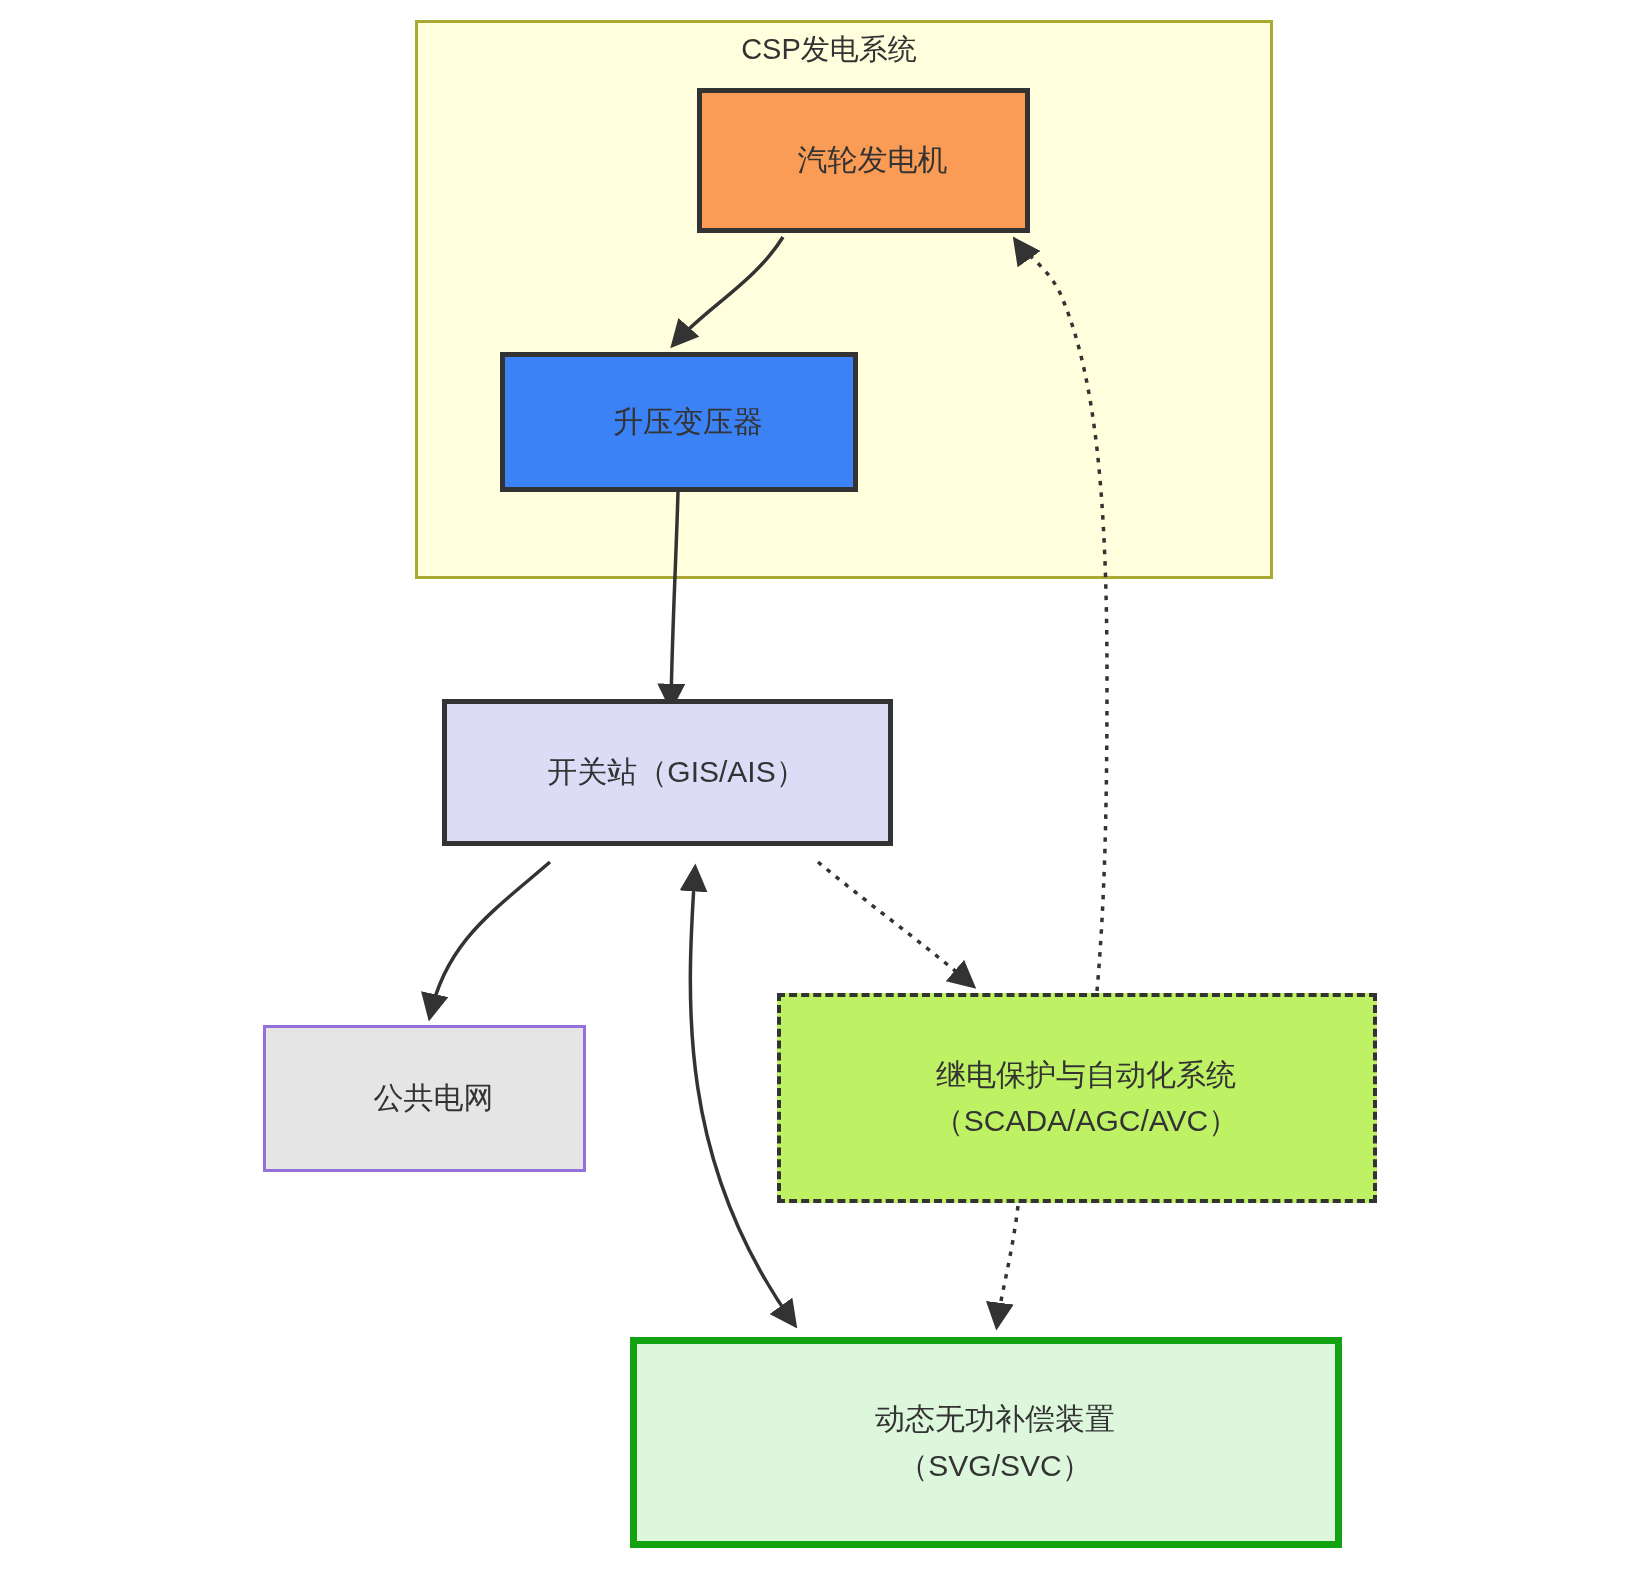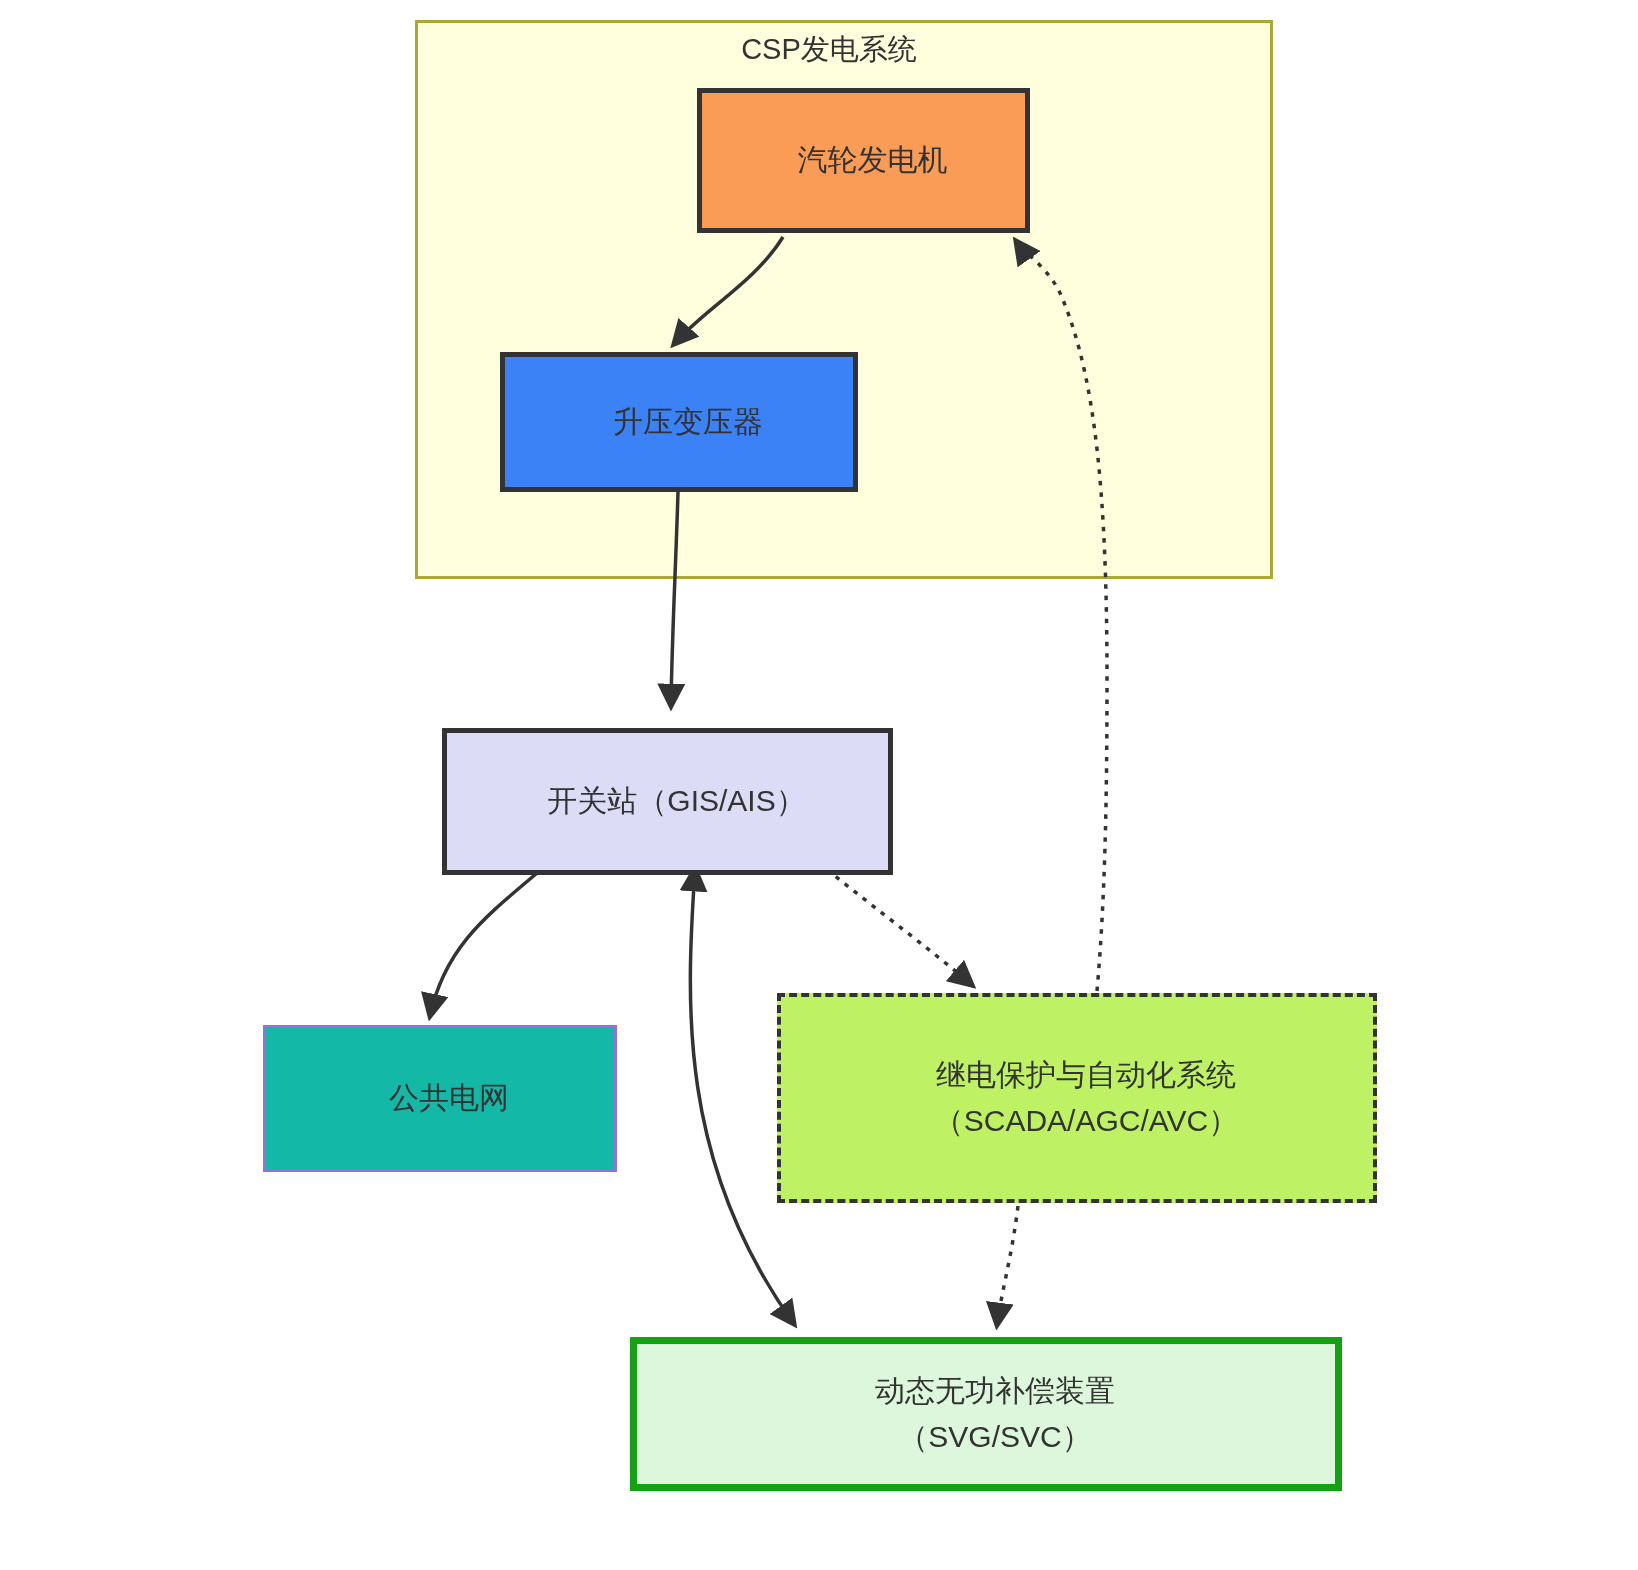--- a/index.html
+++ b/index.html
@@ -8,24 +8,24 @@
   .cluster{position:absolute;left:415px;top:20px;width:858px;height:559px;
            background:#FFFFDE;border:3px solid #AAAA33;box-sizing:border-box;z-index:1;}
   .cluster-title{position:absolute;left:415px;top:30px;width:828px;text-align:center;
            font-size:29px;color:#333;z-index:2;}
   svg.edges{position:absolute;left:0;top:0;z-index:3;}
   .node{position:absolute;box-sizing:border-box;display:flex;flex-direction:column;
         align-items:center;justify-content:center;text-align:center;
         font-size:30px;line-height:1.55;color:#333;z-index:4;padding-left:18px;}
   .node-turbine{left:697px;top:88px;width:333px;height:145px;background:#FA9C55;border:5px solid #333;}
   .node-transformer{left:500px;top:352px;width:358px;height:140px;background:#3b82f6;border:5px solid #333;}
-  .node-switchyard{left:442px;top:728px;width:451px;height:147px;background:#DCDCF7;border:5px solid #333;}
-  .node-grid{left:263px;top:1025px;width:354px;height:147px;background:#14b8a6;border:3px solid #9370DB;}
+  .node-switchyard{left:442px;top:699px;width:451px;height:147px;background:#DCDCF7;border:5px solid #333;}
+  .node-grid{left:263px;top:1025px;width:323px;height:147px;background:#e5e5e5;border:3px solid #9370DB;}
   .node-protection{left:777px;top:993px;width:600px;height:210px;background:#bef264;border:4px dashed #333;}
-  .node-svc{left:630px;top:1337px;width:712px;height:154px;background:#DDF7DD;border:7px solid #12A212;}
+  .node-svc{left:630px;top:1337px;width:712px;height:211px;background:#DDF7DD;border:7px solid #12A212;}
 </style>
 </head>
 <body>
 
 <div class="canvas">
 
   <div class="cluster"></div>
   <div class="cluster-title">CSP发电系统</div>
 
   <svg class="edges" width="1638" height="1570" viewBox="0 0 1638 1570">

